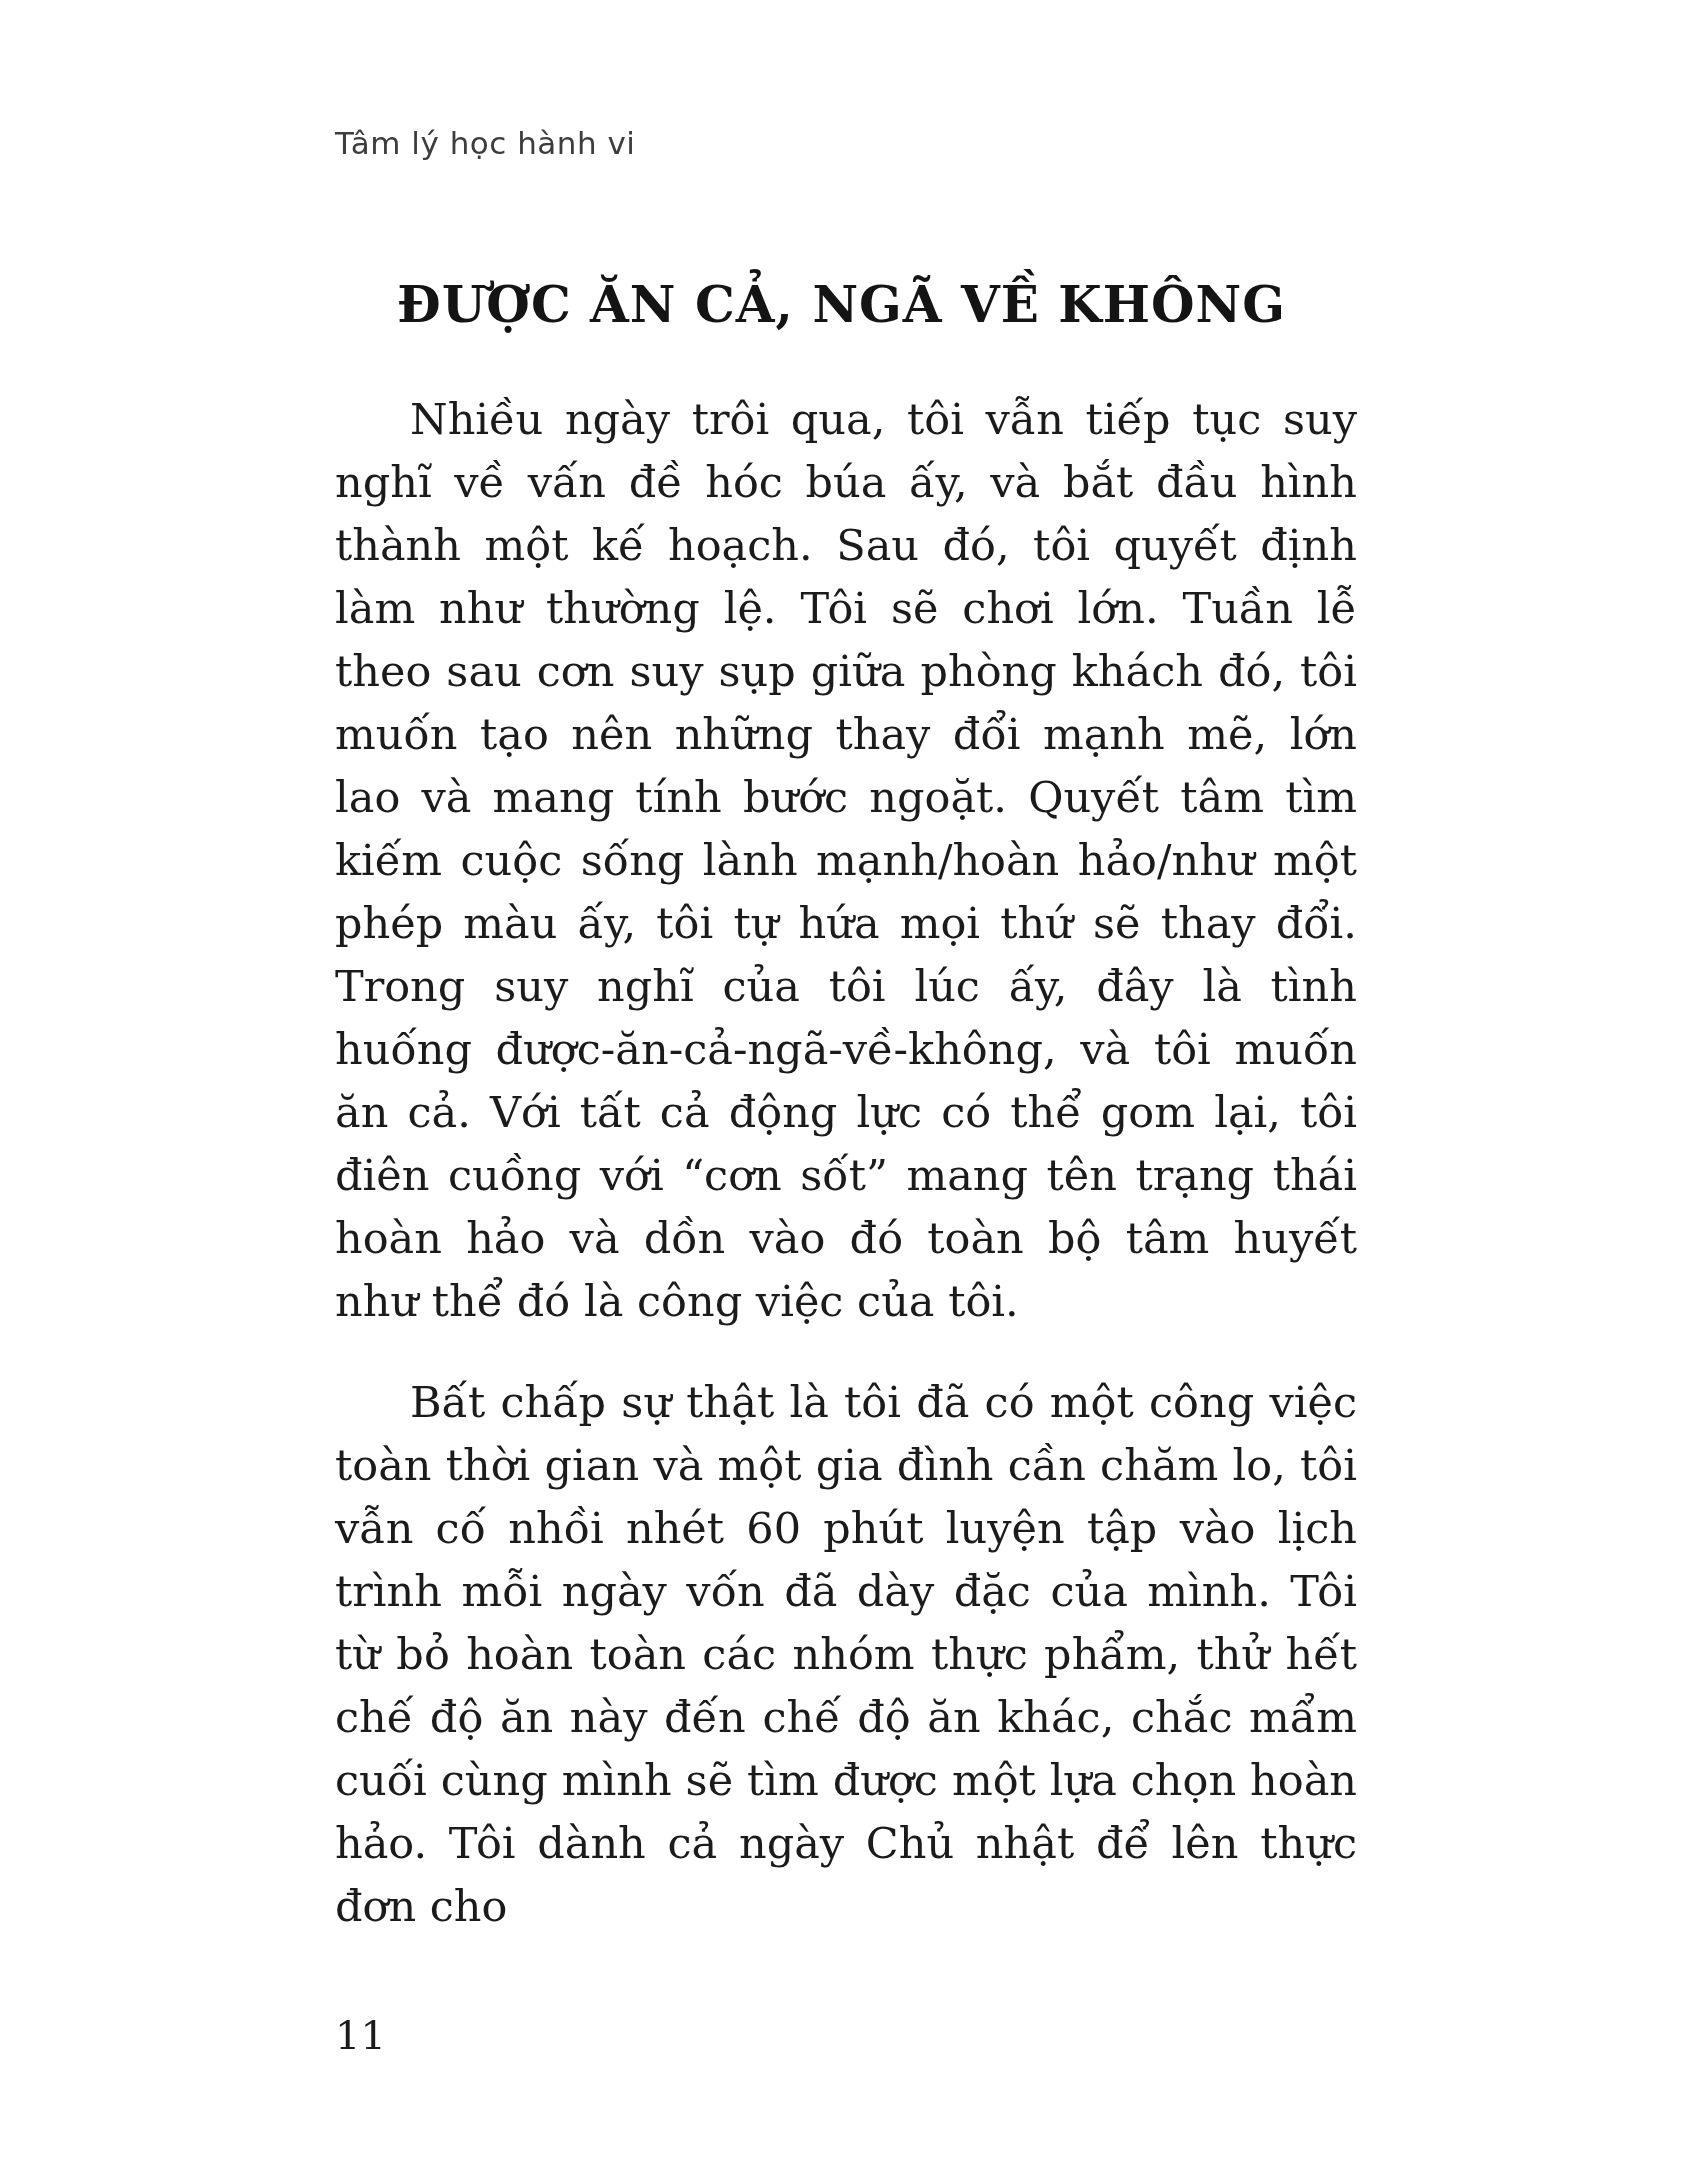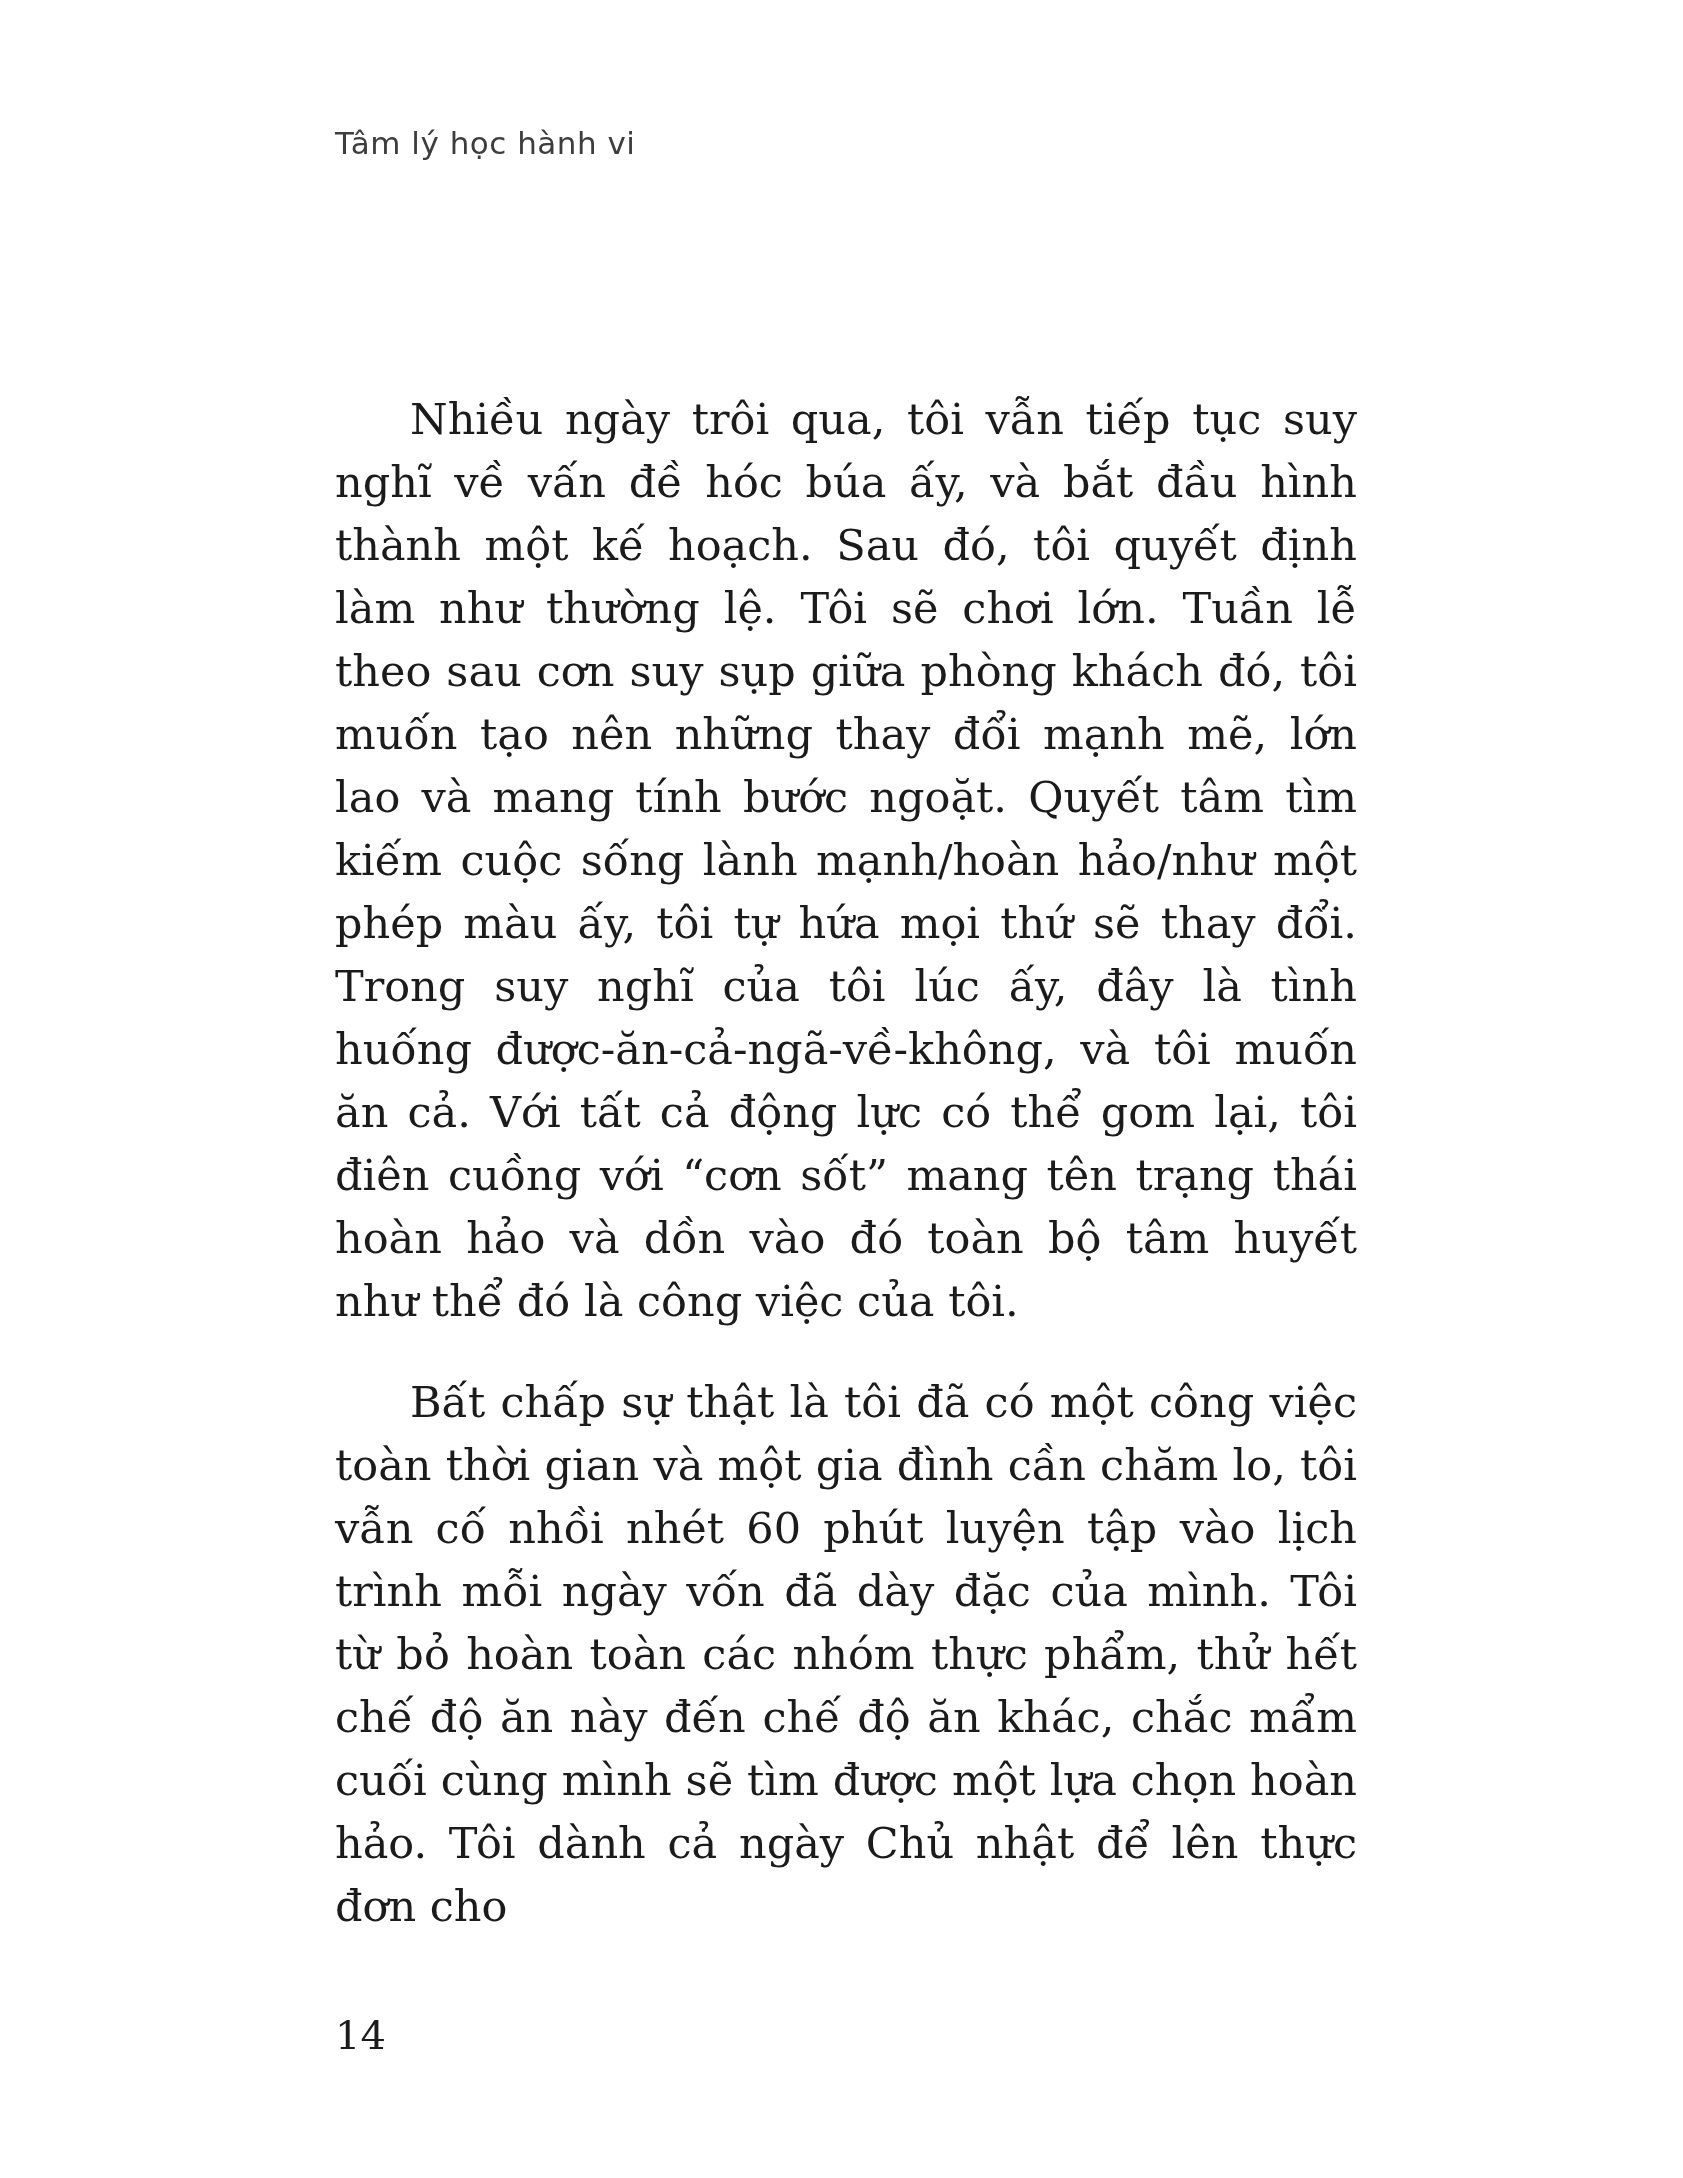--- a/index.html
+++ b/index.html
@@ -61,22 +61,23 @@
     color: #1b1b1b;
   }
 </style>
 </head>
 <body>
 
 <div class="page">
 
   <div class="running-header">Tâm lý học hành vi</div>
 
+  <div class="chapter-title">ĐƯỢC ĂN CẢ, NGÃ VỀ KHÔNG</div>
 
   <div class="body-text">
     <p>Nhiều ngày trôi qua, tôi vẫn tiếp tục suy nghĩ về vấn đề hóc búa ấy, và bắt đầu hình thành một kế hoạch. Sau đó, tôi quyết định làm như thường lệ. Tôi sẽ chơi lớn. Tuần lễ theo sau cơn suy sụp giữa phòng khách đó, tôi muốn tạo nên những thay đổi mạnh mẽ, lớn lao và mang tính bước ngoặt. Quyết tâm tìm kiếm cuộc sống lành mạnh/hoàn hảo/như một phép màu ấy, tôi tự hứa mọi thứ sẽ thay đổi. Trong suy nghĩ của tôi lúc ấy, đây là tình huống được-ăn-cả-ngã-về-không, và tôi muốn ăn cả. Với tất cả động lực có thể gom lại, tôi điên cuồng với “cơn sốt” mang tên trạng thái hoàn hảo và dồn vào đó toàn bộ tâm huyết như thể đó là công việc của tôi.</p>
     <p>Bất chấp sự thật là tôi đã có một công việc toàn thời gian và một gia đình cần chăm lo, tôi vẫn cố nhồi nhét 60 phút luyện tập vào lịch trình mỗi ngày vốn đã dày đặc của mình. Tôi từ bỏ hoàn toàn các nhóm thực phẩm, thử hết chế độ ăn này đến chế độ ăn khác, chắc mẩm cuối cùng mình sẽ tìm được một lựa chọn hoàn hảo. Tôi dành cả ngày Chủ nhật để lên thực đơn cho</p>
   </div>
 
-  <div class="page-number">14</div>
+  <div class="page-number">11</div>
 
 </div>
 
 
 </body></html>

